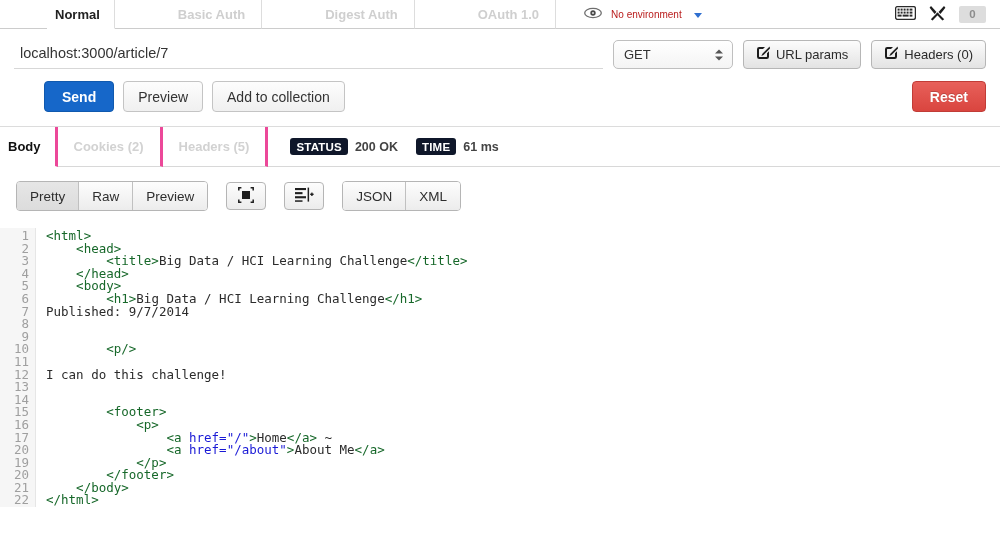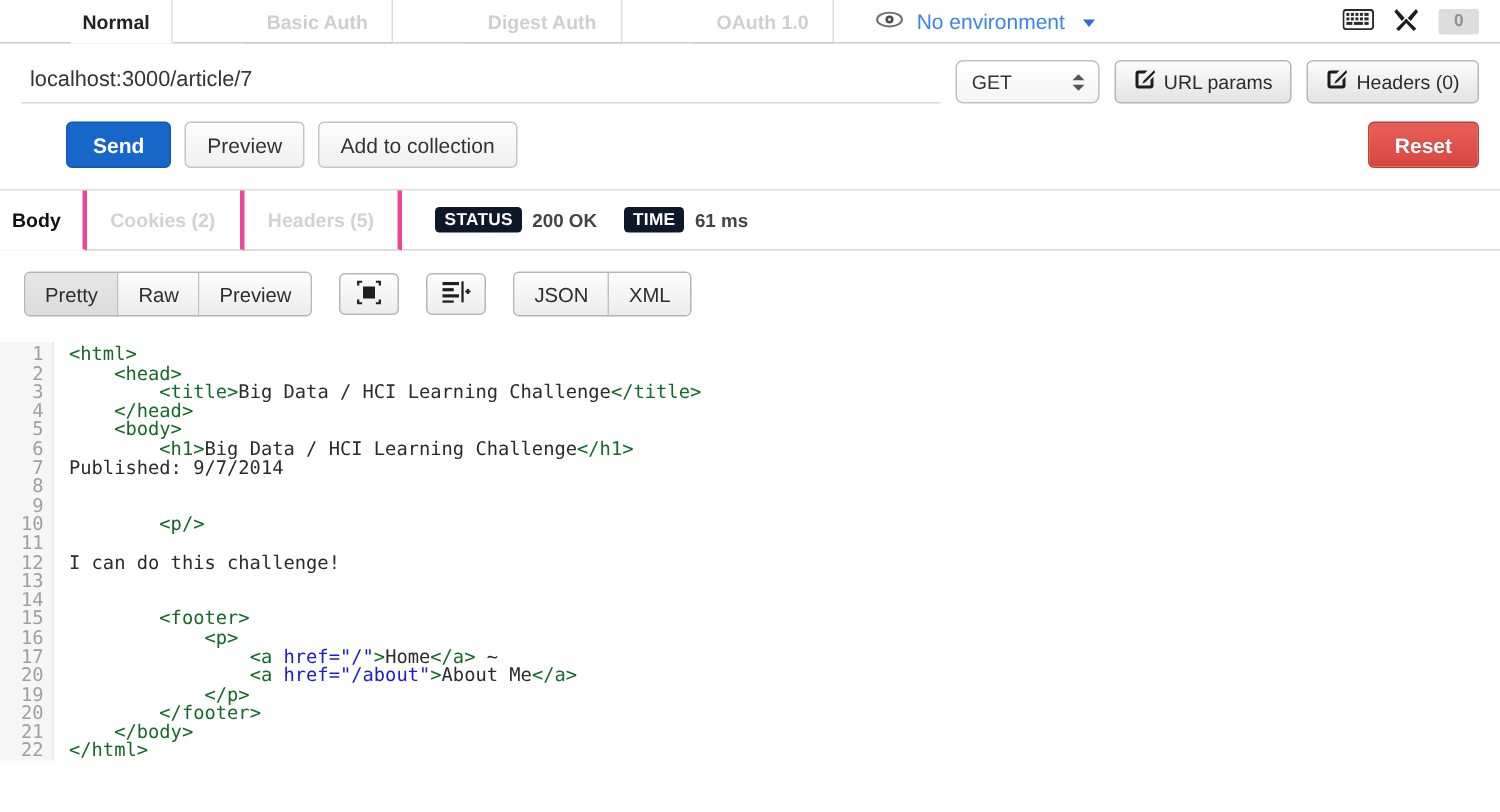--- a/index.html
+++ b/index.html
@@ -51,22 +51,22 @@
     padding-right: 14px;
   }
   .env-zone {
     display: flex;
     align-items: center;
     padding-left: 28px;
     gap: 9px;
   }
   .eye-icon { display: block; }
   .env-label {
-    color: #3b82f6;
-    font-size: 14px;
+    color: #b91c1c;
+    font-size: 10px;
     cursor: pointer;
     white-space: nowrap;
   }
   .caret-down {
     width: 0; height: 0;
     border-left: 4.5px solid transparent;
     border-right: 4.5px solid transparent;
     border-top: 5px solid #2f6fd0;
     margin-left: 3px;
     margin-top: 2px;
@@ -105,21 +105,21 @@
     border-bottom: 1px solid #d7d7d7;
     outline: none;
     font-family: "Liberation Sans", sans-serif;
     font-size: 14.5px;
     color: #333333;
     padding: 4px 6px 7px 6px;
     background: transparent;
   }
   .method-select {
     margin-left: 10px;
-    width: 96px;
+    width: 120px;
     height: 29px;
     border: 1px solid #bfbfbf;
     border-radius: 5px;
     background: linear-gradient(#ffffff, #f4f4f4);
     position: relative;
     display: flex;
     align-items: center;
     padding-left: 10px;
     font-size: 13px;
     color: #333333;

